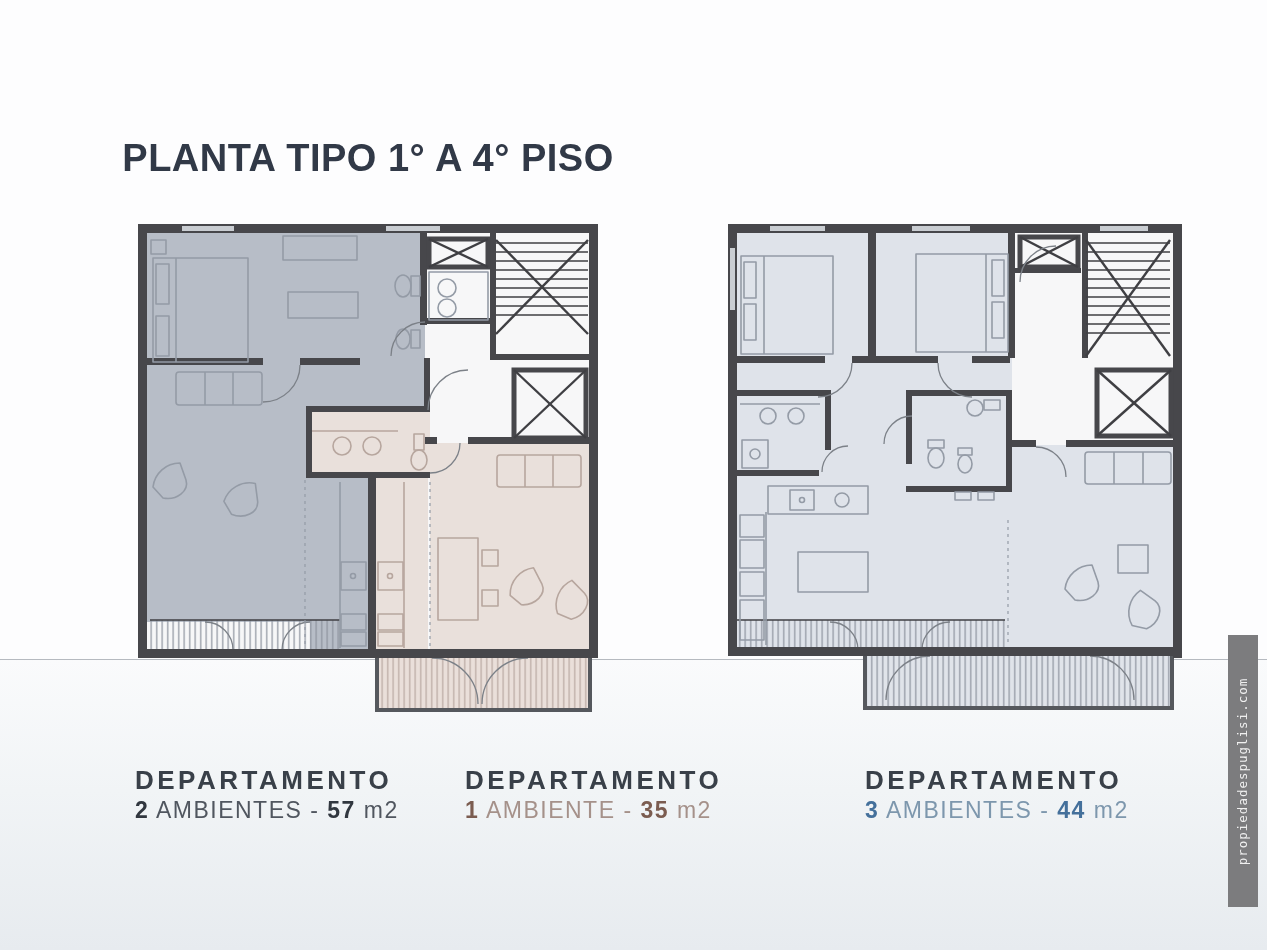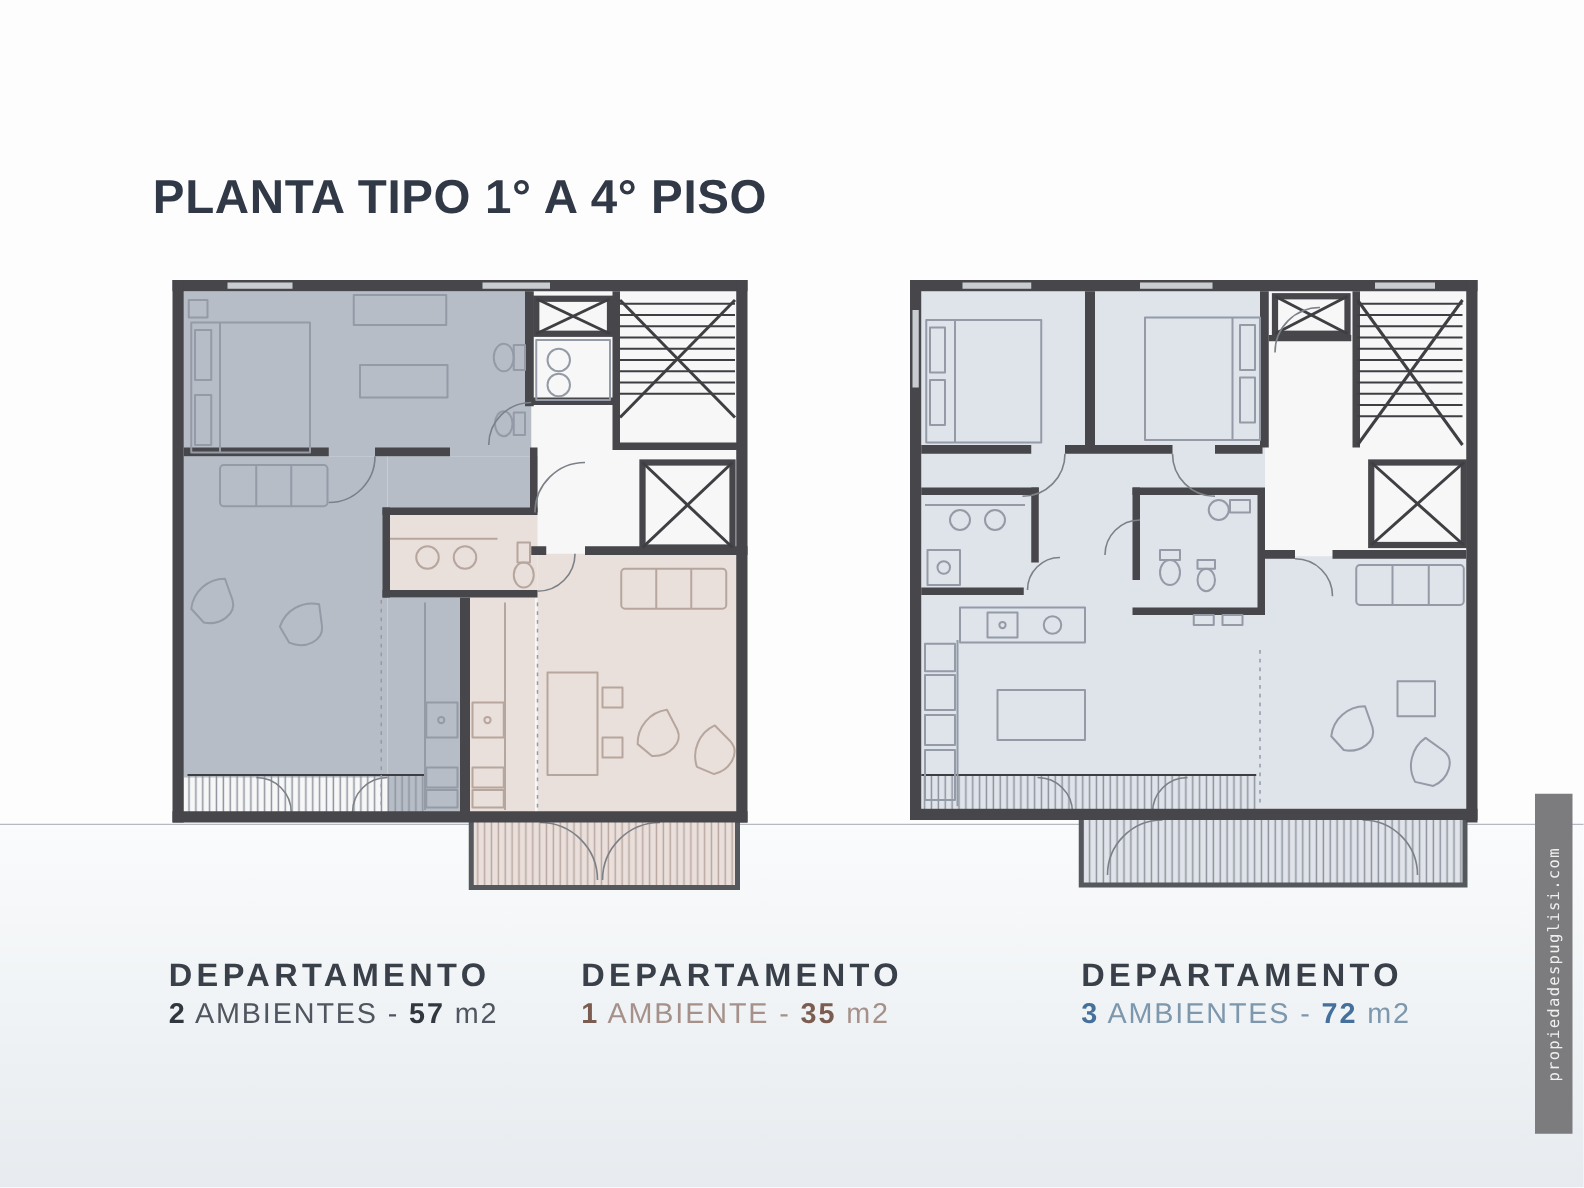--- a/index.html
+++ b/index.html
@@ -379,21 +379,21 @@
       <span>m2</span>
     </div>
   </div>
 
   <div class="unit" style="left:865px;width:300px;">
     <div class="unit-name">DEPARTAMENTO</div>
     <div class="unit-specs" style="color: rgb(125, 151, 173);">
       <b style="color: rgb(68, 112, 155);">3</b>
       <span>AMBIENTES</span>
       <span>-</span>
-      <b style="color: rgb(68, 112, 155);">72</b>
+      <b style="color: rgb(68, 112, 155);">44</b>
       <span>m2</span>
     </div>
   </div>
 
   <div class="watermark" style="background: rgb(124, 124, 126); color: rgb(240, 240, 240);">
     <span class="wm-text">propiedadespuglisi.com</span>
   </div>
 
 </div>
 

